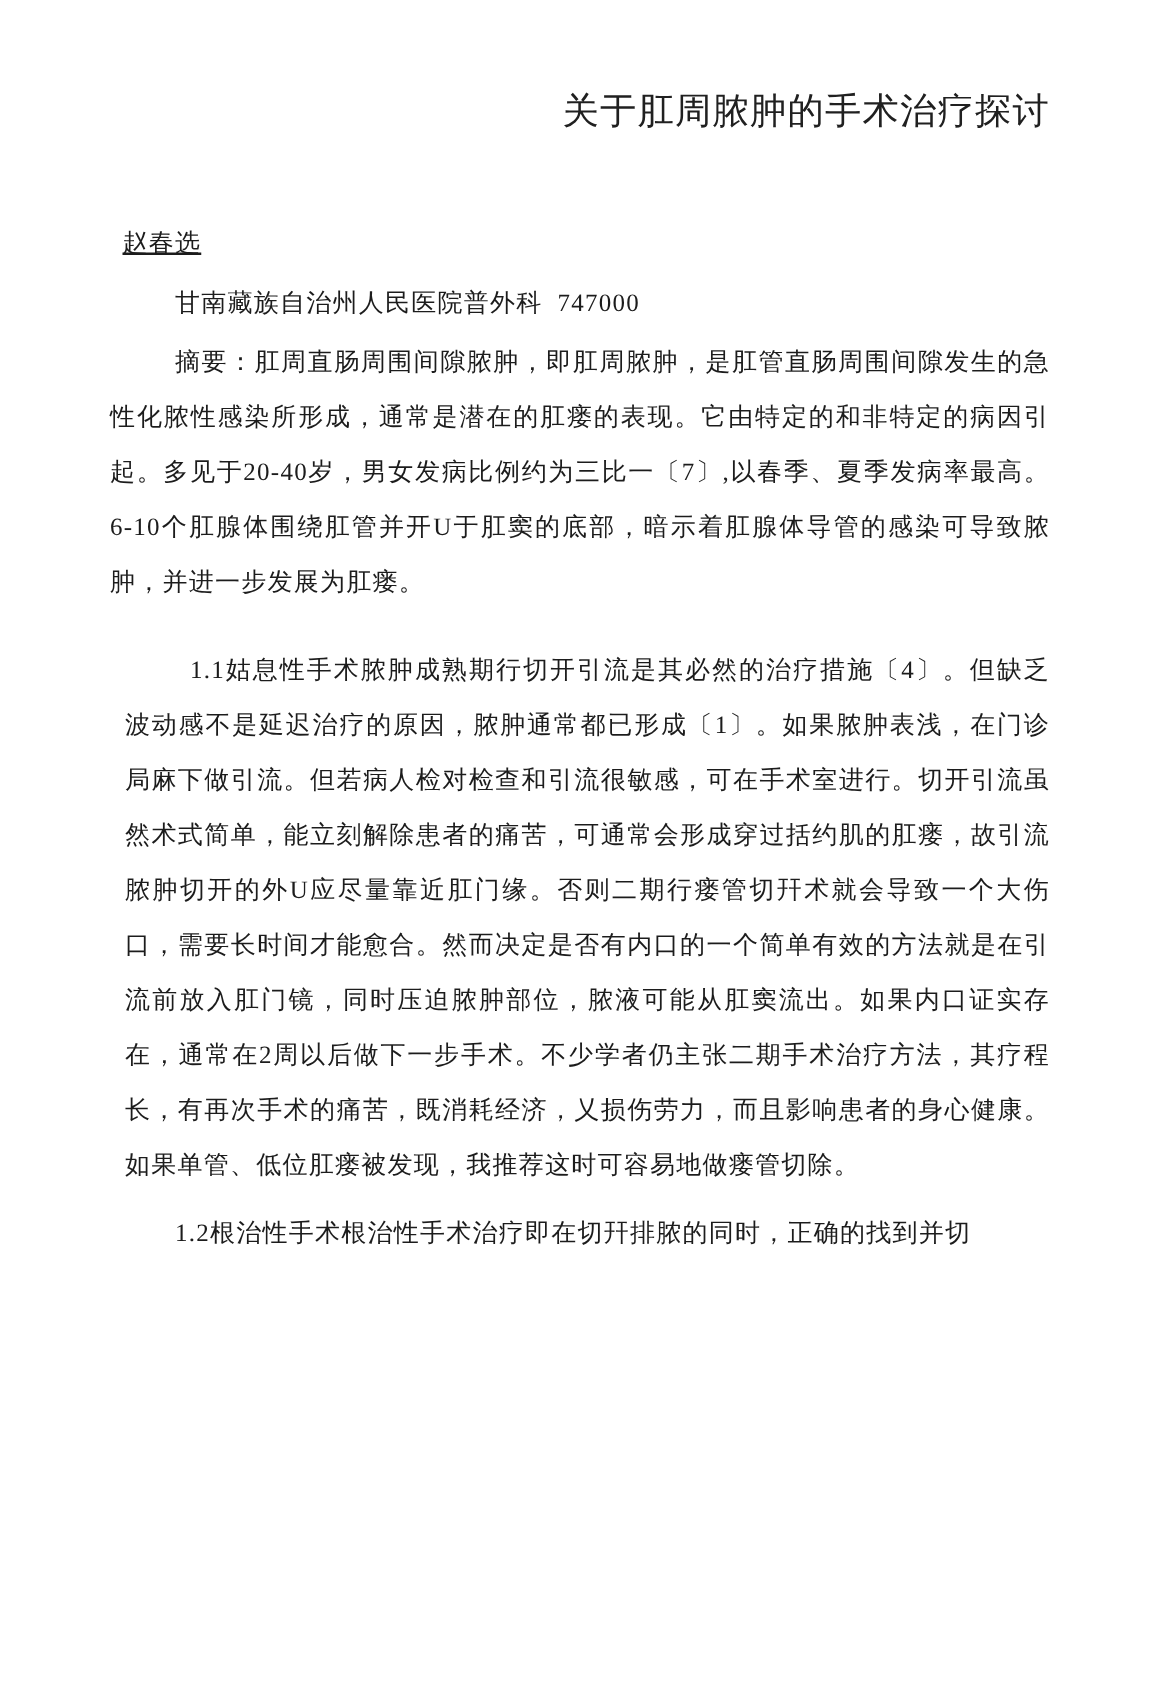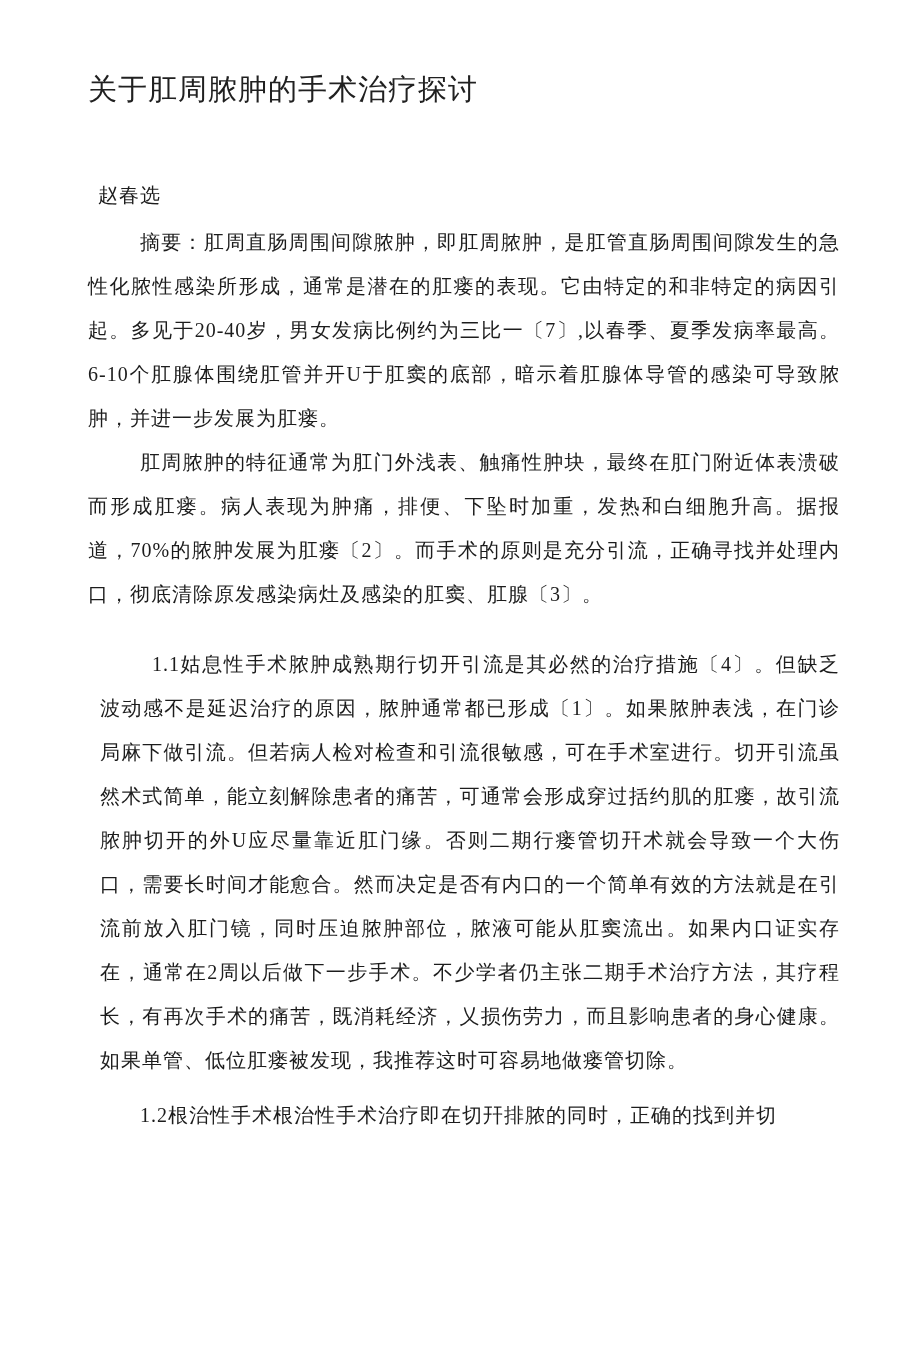--- a/index.html
+++ b/index.html
@@ -19,36 +19,37 @@
     height: 1361px;
     background: #ffffff;
     box-sizing: border-box;
     padding: 0 80px 0 88px;
   }
   .doc-title {
     margin: 67px 0 0 0;
     font-size: 29px;
     font-weight: normal;
     line-height: 44px;
-    text-align: left;
+    text-align: right;
     letter-spacing: 1px;
     color: #202020;
   }
   .line, .para {
     margin: 2px 0 0 0;
     font-size: 20px;
     line-height: 44px;
     letter-spacing: 1px;
     text-align: justify;
     white-space: pre-wrap;
     color: #1c1c1c;
   }
   .author {
     margin-top: 62px;
     text-indent: 10px;
+    text-decoration: underline;
   }
   .affiliation {
     margin-top: 4px;
     text-indent: 52px;
   }
   .indent {
     text-indent: 52px;
   }
   .para-abstract { margin-top: 3px; }
   .para-clinical { margin-top: 0; }
@@ -62,24 +63,24 @@
 </style>
 </head>
 <body>
 
 <div class="page">
 
   <h1 class="doc-title">关于肛周脓肿的手术治疗探讨</h1>
 
   <p class="line author">赵春选</p>
 
+  <p class="line affiliation">甘南藏族自治州人民医院普外科  747000</p>
 
   <p class="para para-abstract indent">摘要：肛周直肠周围间隙脓肿，即肛周脓肿，是肛管直肠周围间隙发生的急性化脓性感染所形成，通常是潜在的肛瘘的表现。它由特定的和非特定的病因引起。多见于20-40岁，男女发病比例约为三比一〔7〕,以春季、夏季发病率最高。6-10个肛腺体围绕肛管并开U于肛窦的底部，暗示着肛腺体导管的感染可导致脓肿，并进一步发展为肛瘘。</p>
 
-  <p class="para para-clinical indent">肛周脓肿的特征通常为肛门外浅表、触痛性肿块，最终在肛门附近体表溃破而形成肛瘘。病人表现为肿痛，排便、下坠时加重，发热和白细胞升高。据报道，70%的脓肿发展为肛瘘〔2〕。而手术的原则是充分引流，正确寻找并处理内口，彻底清除原发感染病灶及感染的肛窦、肛腺〔3〕。</p>
 
 
 
   <p class="para para-s11 indent">1.1姑息性手术脓肿成熟期行切开引流是其必然的治疗措施〔4〕。但缺乏波动感不是延迟治疗的原因，脓肿通常都已形成〔1〕。如果脓肿表浅，在门诊局麻下做引流。但若病人检对检查和引流很敏感，可在手术室进行。切开引流虽然术式简单，能立刻解除患者的痛苦，可通常会形成穿过括约肌的肛瘘，故引流脓肿切开的外U应尽量靠近肛门缘。否则二期行瘘管切幵术就会导致一个大伤口，需要长时间才能愈合。然而决定是否有内口的一个简单有效的方法就是在引流前放入肛门镜，同时压迫脓肿部位，脓液可能从肛窦流出。如果内口证实存在，通常在2周以后做下一步手术。不少学者仍主张二期手术治疗方法，其疗程长，有再次手术的痛苦，既消耗经济，乂损伤劳力，而且影响患者的身心健康。如果单管、低位肛瘘被发现，我推荐这时可容易地做瘘管切除。</p>
 
   <p class="para para-s12 indent">1.2根治性手术根治性手术治疗即在切幵排脓的同时，正确的找到并切</p>
 
 </div>
 
 </body></html>

